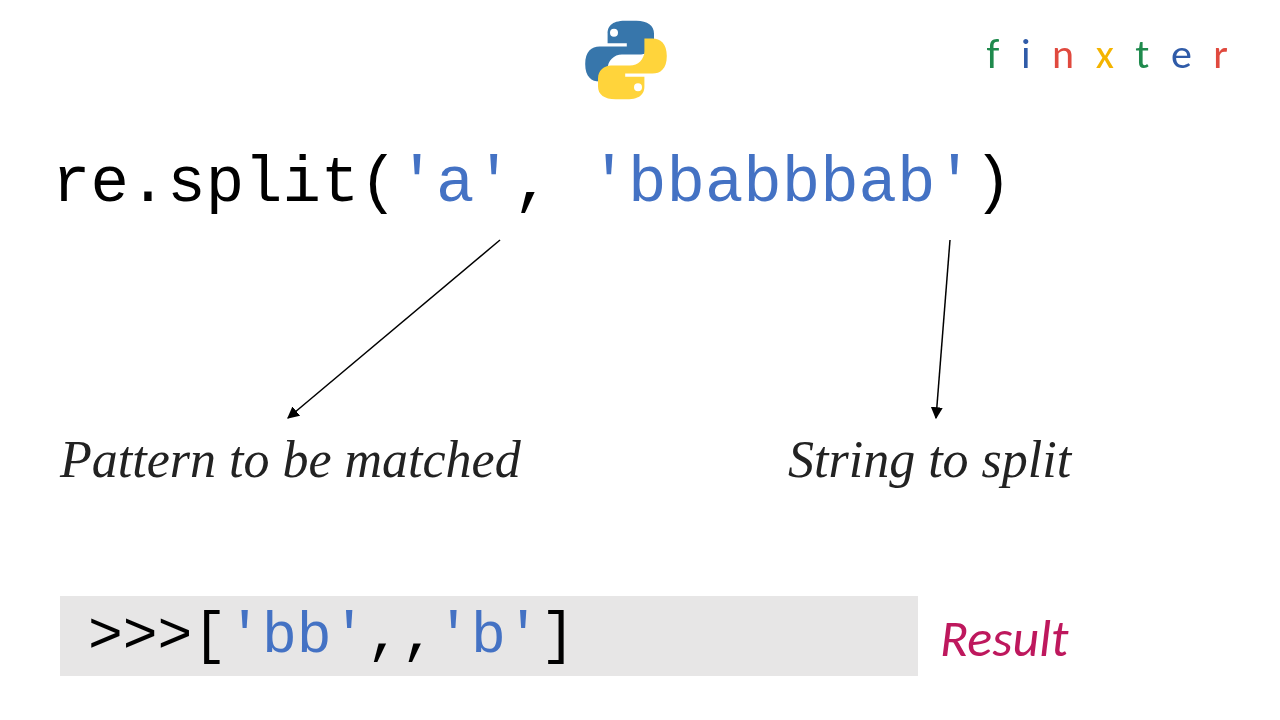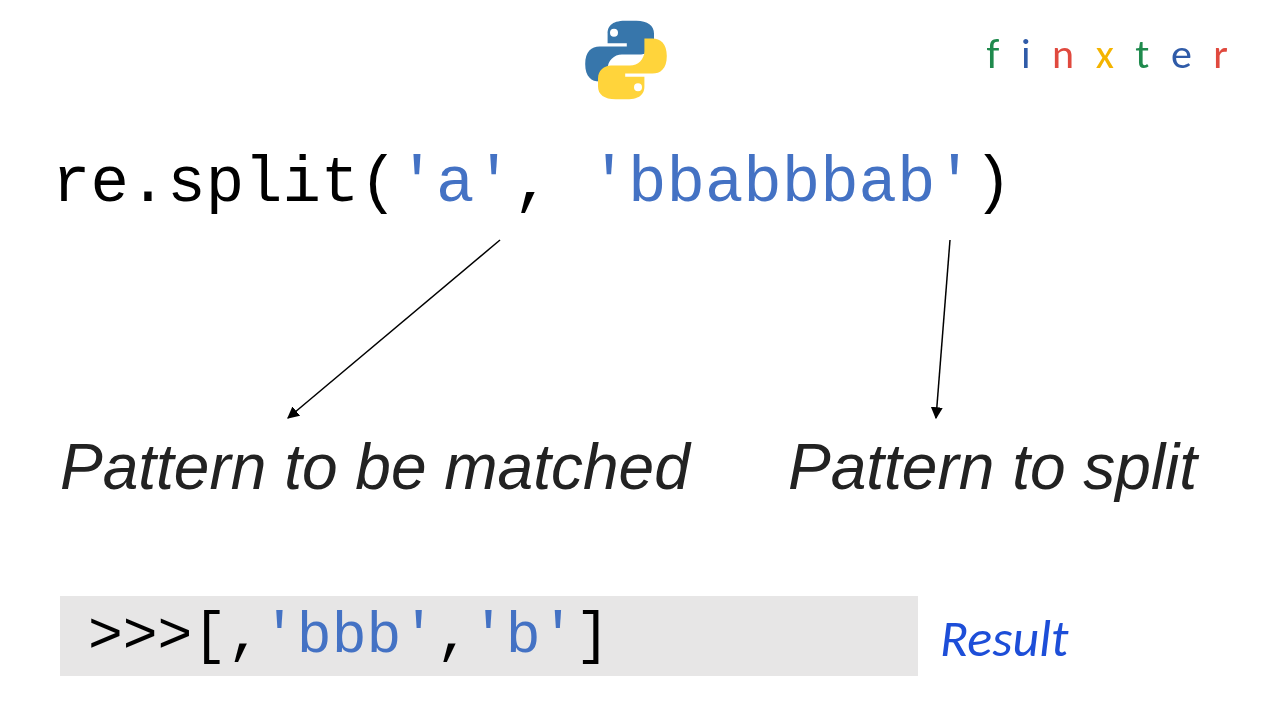--- a/index.html
+++ b/index.html
@@ -35,23 +35,23 @@
     color: #000;
     white-space: nowrap;
   }
   .code-line .str { color: #4472C4; }
   .arrow-svg {
     position: absolute;
     pointer-events: none;
   }
   .label {
     position: absolute;
-    font-family: Liberation Sans, sans-serif;
+    font-family: Liberation Serif, serif;
     font-style: italic;
-    font-size: 64px;
+    font-size: 52px;
     color: #222;
     text-align: right;
   }
   .label-pattern { left: 60px; top: 430px; }
   .label-string  { left: 788px; top: 430px; }
   .result-box {
     position: absolute;
     left: 60px;
     top: 596px;
     width: 858px;
@@ -66,21 +66,21 @@
     white-space: nowrap;
   }
   .result-box .str { color: #4472C4; }
   .label-result {
     position: absolute;
     left: 940px;
     top: 606px;
     font-family: Calibri, Arial, sans-serif;
     font-style: italic;
     font-size: 52px;
-    color: #1d4ed8;
+    color: #be185d;
   }
 </style>
 </head>
 <body>
 
 <div class="python-logo">
   <svg width="88" height="88" viewBox="0 0 110 110">
     <path fill="#3776AB" d="M54 6c-18 0-22 8-22 16v12h24v4H22c-10 0-18 6-18 22s8 22 18 22h10V66c0-10 8-18 18-18h24c8 0 16-6 16-16V22c0-10-8-16-22-16H54zM40 16a5 5 0 1 1 0 10 5 5 0 0 1 0-10z"></path>
     <path fill="#FFD43B" d="M56 104c18 0 22-8 22-16V76H54v-4h34c10 0 18-6 18-22s-8-22-18-22H78v16c0 10-8 18-18 18H36c-8 0-16 6-16 16v10c0 10 8 16 22 16h14zM70 94a5 5 0 1 1 0-10 5 5 0 0 1 0 10z"></path>
   </svg>
@@ -104,24 +104,24 @@
   <defs>
     <marker id="ah1" viewBox="0 0 10 10" refX="9" refY="5" markerWidth="8" markerHeight="8" orient="auto">
       <path d="M0,0 L10,5 L0,10 z" fill="#000"></path>
     </marker>
   </defs>
   <line x1="500" y1="240" x2="288" y2="418" stroke="#000" stroke-width="1.5" marker-end="url(#ah1)"></line>
   <line x1="950" y1="240" x2="936" y2="418" stroke="#000" stroke-width="1.5" marker-end="url(#ah1)"></line>
 </svg>
 
 <div class="label label-pattern">Pattern to be matched</div>
-<div class="label label-string">Pattern to split</div>
+<div class="label label-string">String to split</div>
 
 <div class="result-box">
   <span>&gt;&gt;&gt; </span>
     <span>[</span>
+    <span class="str">'bb'</span>
     <span>, </span>
-    <span class="str">'bbb'</span>
     <span>, </span>
     <span class="str">'b'</span>
     <span>]</span>
 </div>
 <div class="label-result">Result</div>
 
 </body></html>

